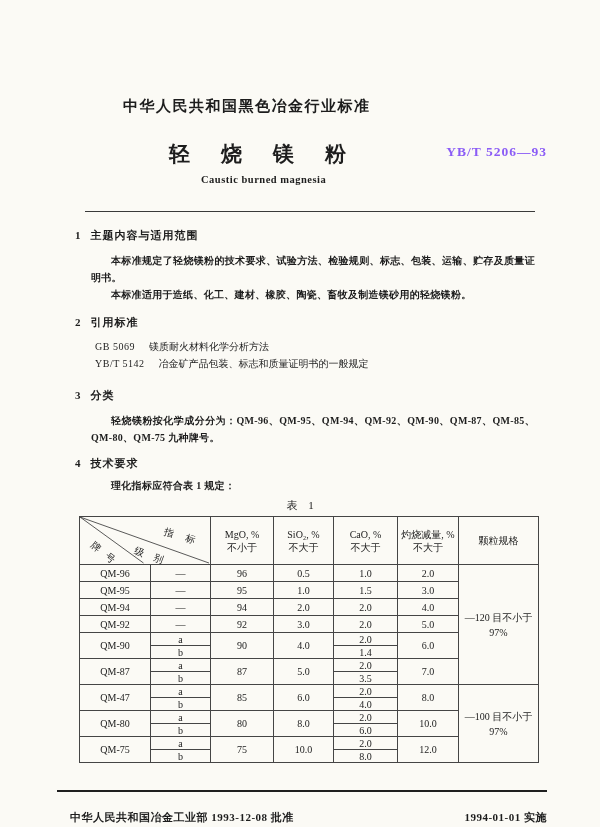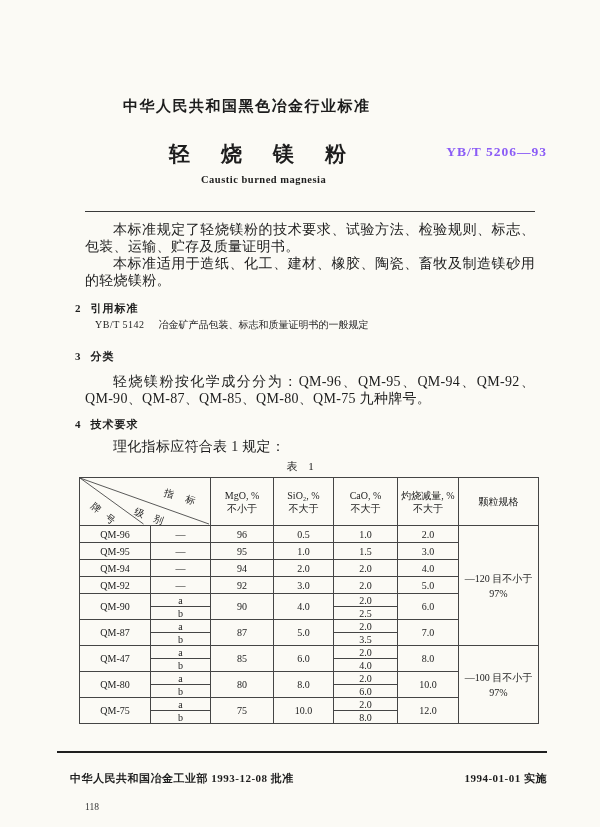--- a/index.html
+++ b/index.html
@@ -18,21 +18,21 @@
   .org-line{margin:97px 0 0 66px;font-size:15px;font-weight:bold;letter-spacing:1.5px;}
   .title-row{position:relative;margin-top:24px;height:26px;}
   .doc-title{position:absolute;left:112px;top:0;font-size:21px;font-weight:bold;letter-spacing:31px;white-space:nowrap;}
   .std-no{position:absolute;right:0;top:4px;font-size:13.5px;font-weight:bold;letter-spacing:1px;color:#8b5cf6;}
   .subtitle{margin:8px 0 0 144px;font-size:10.5px;font-weight:bold;letter-spacing:.5px;}
   .rule-thin{margin:26px 12px 0 28px;border-top:1.3px solid #3a3a3a;height:0;}
   
   .content{margin:0 12px 0 18px;}
   .sec-h{margin:16px 0 0 0;font-size:11px;font-weight:bold;letter-spacing:1px;}
   .sec-h .no{margin-right:10px;letter-spacing:0;}
-  .para{margin:9px 0 0 10px;font-size:14px;line-height:17px;letter-spacing:.3px;text-indent:2em;text-align:justify;}
+  .para{margin:9px 0 0 16px;font-size:10px;line-height:17px;letter-spacing:.3px;text-indent:2em;text-align:justify;font-weight:bold;}
   .ref-line{margin:8px 0 0 0;font-size:10px;line-height:17px;text-indent:2em;}
   .ref-code{margin-right:14px;letter-spacing:.5px;}
   
   .tbl-caption{margin:5px 0 3px 0;text-align:center;font-size:11px;letter-spacing:4px;}
   table.spec{border-collapse:collapse;table-layout:fixed;width:459px;margin-left:22px;font-size:10px;color:#222;}
   table.spec td{border:1px solid #454545;text-align:center;vertical-align:middle;padding:0;overflow:hidden;}
   table.spec{border:1.5px solid #2c2c2c;}
   tr.hd{height:48px;}
   tr.rs{height:17px;}
   tr.rd{height:13px;}
@@ -58,24 +58,26 @@
     <div class="doc-title">轻烧镁粉</div>
     <div class="std-no">YB/T 5206—93</div>
   </div>
 
   <div class="subtitle">Caustic burned magnesia</div>
 
   <div class="rule-thin"></div>
 
   <div class="content">
 
+    <div class="sec-h"><span class="no">1</span><span>主题内容与适用范围</span></div>
     <div class="para">本标准规定了轻烧镁粉的技术要求、试验方法、检验规则、标志、包装、运输、贮存及质量证明书。</div>
     <div class="para" style="margin-top:0;">本标准适用于造纸、化工、建材、橡胶、陶瓷、畜牧及制造镁砂用的轻烧镁粉。</div>
 
     <div class="sec-h" style="margin-top:12px;"><span class="no">2</span><span>引用标准</span></div>
+    <div class="ref-line"><span class="ref-code">GB 5069</span><span>镁质耐火材料化学分析方法</span></div>
     <div class="ref-line" style="margin-top:0;"><span class="ref-code">YB/T 5142</span><span>冶金矿产品包装、标志和质量证明书的一般规定</span></div>
 
     <div class="sec-h" style=""><span class="no">3</span><span>分类</span></div>
     <div class="para">轻烧镁粉按化学成分分为：QM-96、QM-95、QM-94、QM-92、QM-90、QM-87、QM-85、QM-80、QM-75 九种牌号。</div>
 
     <div class="sec-h" style="margin-top:10px;"><span class="no">4</span><span>技术要求</span></div>
     <div class="para" style="line-height:15px;margin-top:7px;">理化指标应符合表 1 规定：</div>
 
   </div>
 
@@ -161,21 +163,21 @@
       <tr class="rd">
         <td rowspan="2">QM-90</td>
         <td>a</td>
         <td rowspan="2">90</td>
         <td rowspan="2">4.0</td>
         <td>2.0</td>
         <td rowspan="2">6.0</td>
       </tr>
       <tr class="rd">
         <td>b</td>
-        <td>2.5</td>
+        <td>1.4</td>
       </tr>
 
       <tr class="rd">
         <td rowspan="2">QM-87</td>
         <td>a</td>
         <td rowspan="2">87</td>
         <td rowspan="2">5.0</td>
         <td>2.0</td>
         <td rowspan="2">7.0</td>
       </tr>

